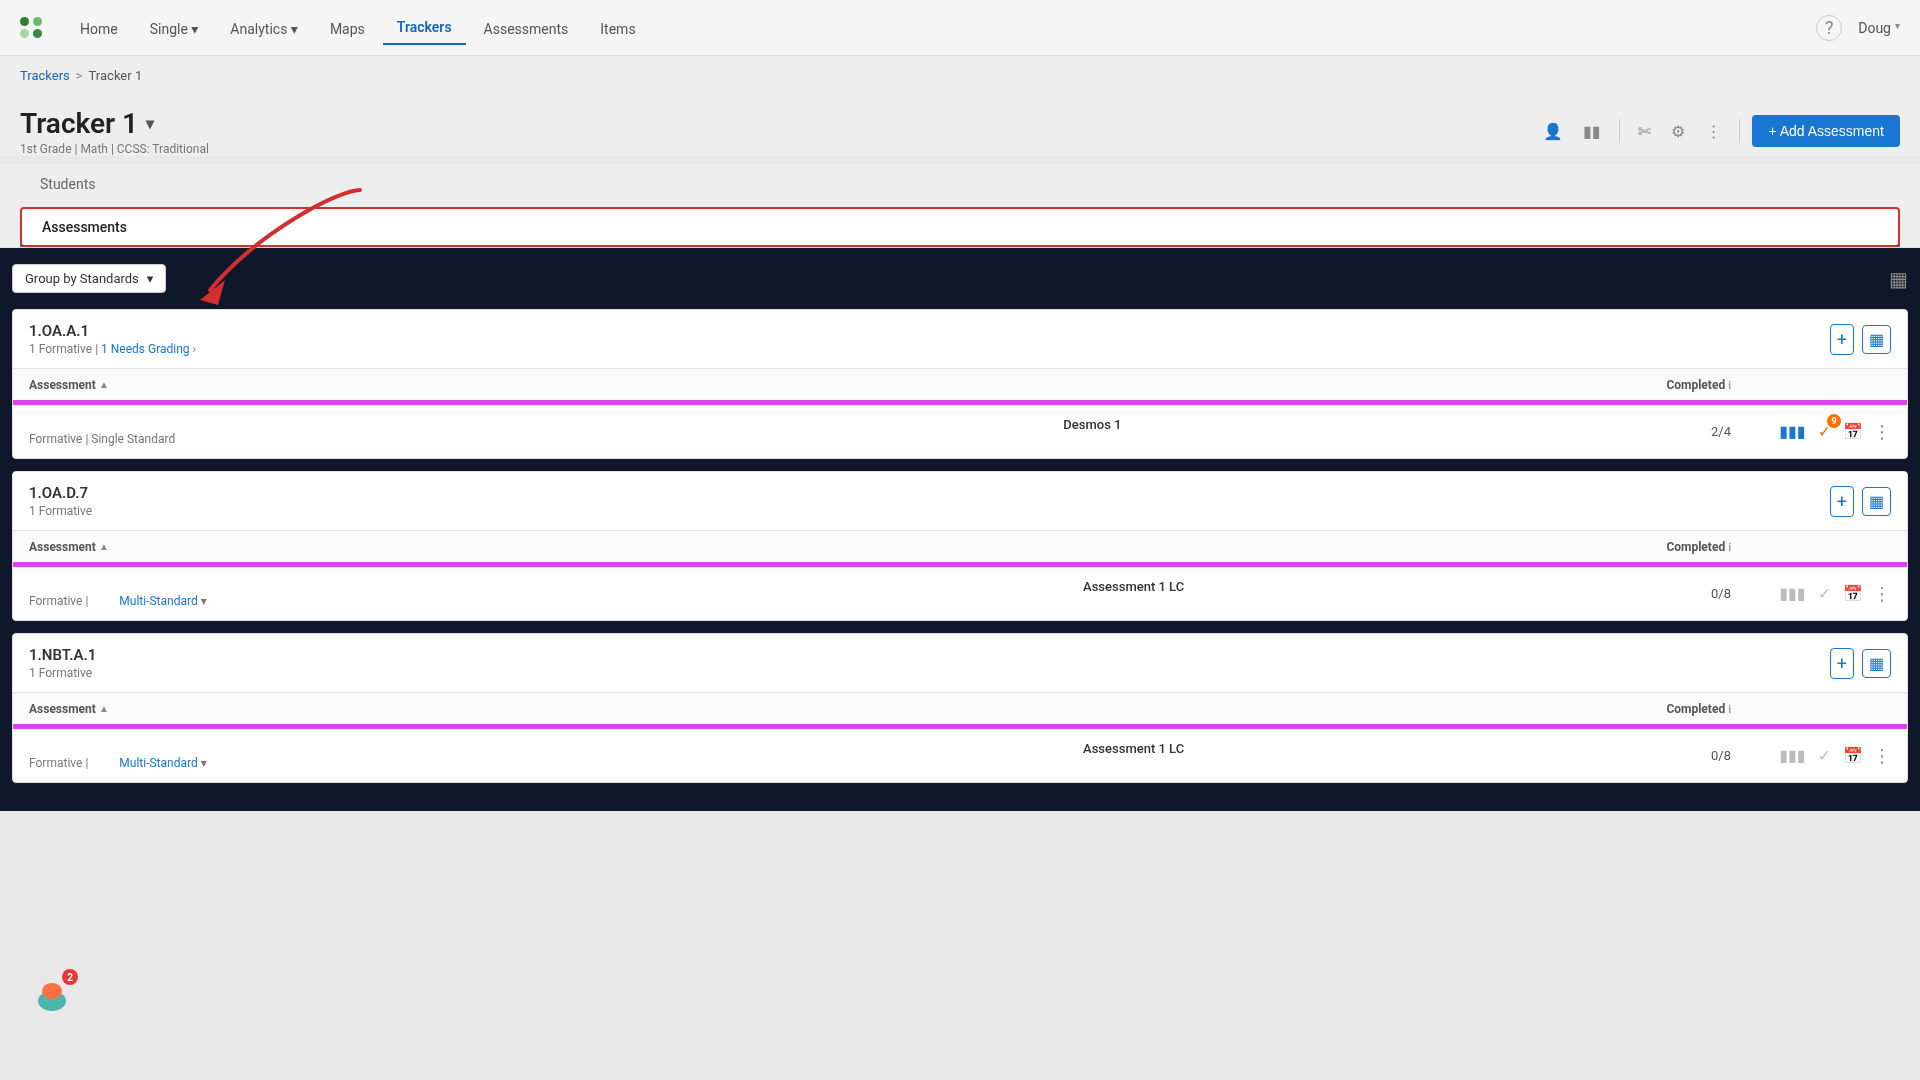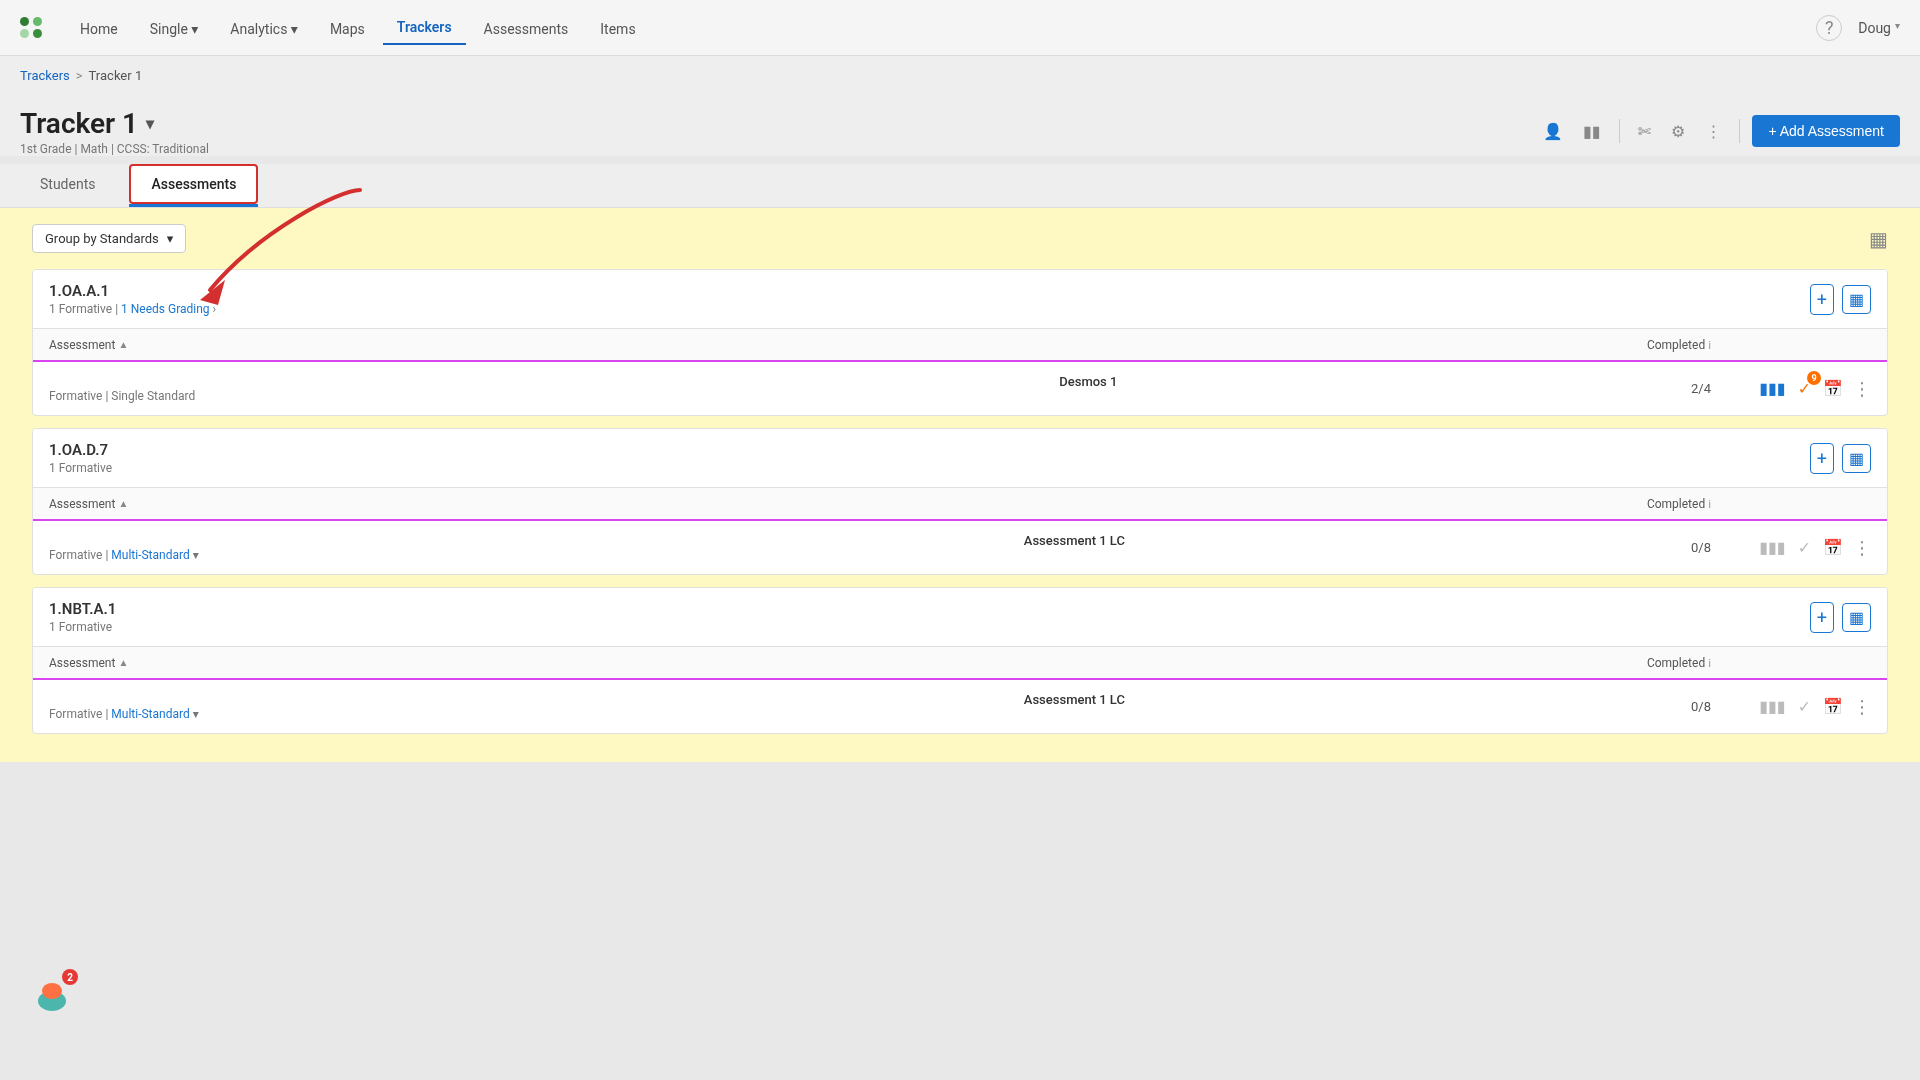--- a/index.html
+++ b/index.html
@@ -30,50 +30,50 @@
     .page-title-section { }
     .page-title { font-size: 28px; font-weight: 600; color: #222; display: flex; align-items: center; gap: 8px; }
     .page-title .chevron-down { font-size: 16px; color: #555; cursor: pointer; }
     .page-subtitle { font-size: 12px; color: #777; margin-top: 2px; }
     .page-actions { display: flex; align-items: center; gap: 8px; }
     .action-icon { color: #888; cursor: pointer; font-size: 16px; padding: 6px; }
     .divider-v { width: 1px; height: 24px; background: #ccc; margin: 0 4px; }
     .btn-add { background: #1976d2; color: white; border: none; padding: 8px 16px; border-radius: 4px; cursor: pointer; font-size: 14px; display: flex; align-items: center; gap: 6px; font-weight: 500; }
 
     
-    .tabs { background: #eeeeee; padding: 0 20px; display: flex; gap: 14px; border-bottom: 1px solid #ddd; margin-top: 8px; }
+    .tabs { background: #eeeeee; padding: 0 20px; display: flex; gap: 0; border-bottom: 1px solid #ddd; margin-top: 8px; flex-direction: column; }
     .tab { padding: 12px 20px; cursor: pointer; color: #666; font-size: 14px; border-bottom: 3px solid transparent; position: relative; }
     .tab.active { color: #222; border-bottom: 3px solid #1976d2; font-weight: 500; }
     .tab-highlight { border: 2px solid #d32f2f; border-radius: 4px; background: white; padding: 10px 20px; }
 
     
-    .content { background: #fef9c3; padding: 16px 32px; }
+    .content { background: #0f172a; padding: 16px 12px; }
 
     
     .filter-bar { display: flex; align-items: center; justify-content: space-between; margin-bottom: 16px; }
     .group-by-select { display: flex; align-items: center; gap: 8px; background: white; border: 1px solid #ccc; border-radius: 4px; padding: 6px 12px; cursor: pointer; font-size: 13px; color: #333; }
     .filter-right-icon { color: #888; cursor: pointer; font-size: 18px; }
 
     
     .standard-section { background: white; border-radius: 4px; margin-bottom: 12px; overflow: hidden; border: 1px solid #e0e0e0; }
     .standard-header { padding: 12px 16px; display: flex; align-items: center; justify-content: space-between; background: white; }
     .standard-title { font-size: 15px; font-weight: 600; color: #333; }
     .standard-subtitle { font-size: 12px; color: #777; margin-top: 2px; }
     .standard-subtitle .link { color: #1976d2; cursor: pointer; }
     .standard-actions { display: flex; align-items: center; gap: 8px; }
     .std-icon-btn { color: #1976d2; cursor: pointer; font-size: 16px; border: 1px solid #1976d2; border-radius: 4px; padding: 4px 6px; }
     
     
     .assessment-table { width: 100%; border-collapse: collapse; }
-    .assessment-table th { padding: 8px 16px; text-align: left; font-size: 12px; color: #555; font-weight: 400; border-top: 1px solid #e0e0e0; border-bottom: 2px solid #d946ef; background: #fafafa; }
+    .assessment-table th { padding: 8px 16px; text-align: left; font-size: 12px; color: #555; font-weight: 700; border-top: 1px solid #e0e0e0; border-bottom: 5px solid #d946ef; background: #fafafa; }
     .assessment-table td { padding: 12px 16px; border-bottom: 1px solid #f0f0f0; font-size: 13px; }
     .assessment-table tr:last-child td { border-bottom: none; }
     .assessment-name { font-weight: 500; color: #333; text-align: right; }
     .assessment-type { font-size: 12px; color: #777; }
-    .assessment-type .link { color: #1976d2; cursor: pointer; }
+    .assessment-type .link { color: #1976d2; cursor: pointer; margin-left: 28px; }
     .completed-val { color: #555; }
     .row-actions { display: flex; align-items: center; gap: 8px; justify-content: flex-end; }
     .row-action-btn { color: #1976d2; cursor: pointer; font-size: 16px; padding: 2px; }
     .row-action-btn.dim { color: #bbb; }
     .more-btn { color: #888; cursor: pointer; font-size: 18px; }
     .th-sort { display: inline-flex; align-items: center; gap: 3px; }
     .sort-icon { font-size: 10px; color: #888; }
 
     
     .arrow-container { position: fixed; top: 180px; left: 180px; pointer-events: none; z-index: 100; }

